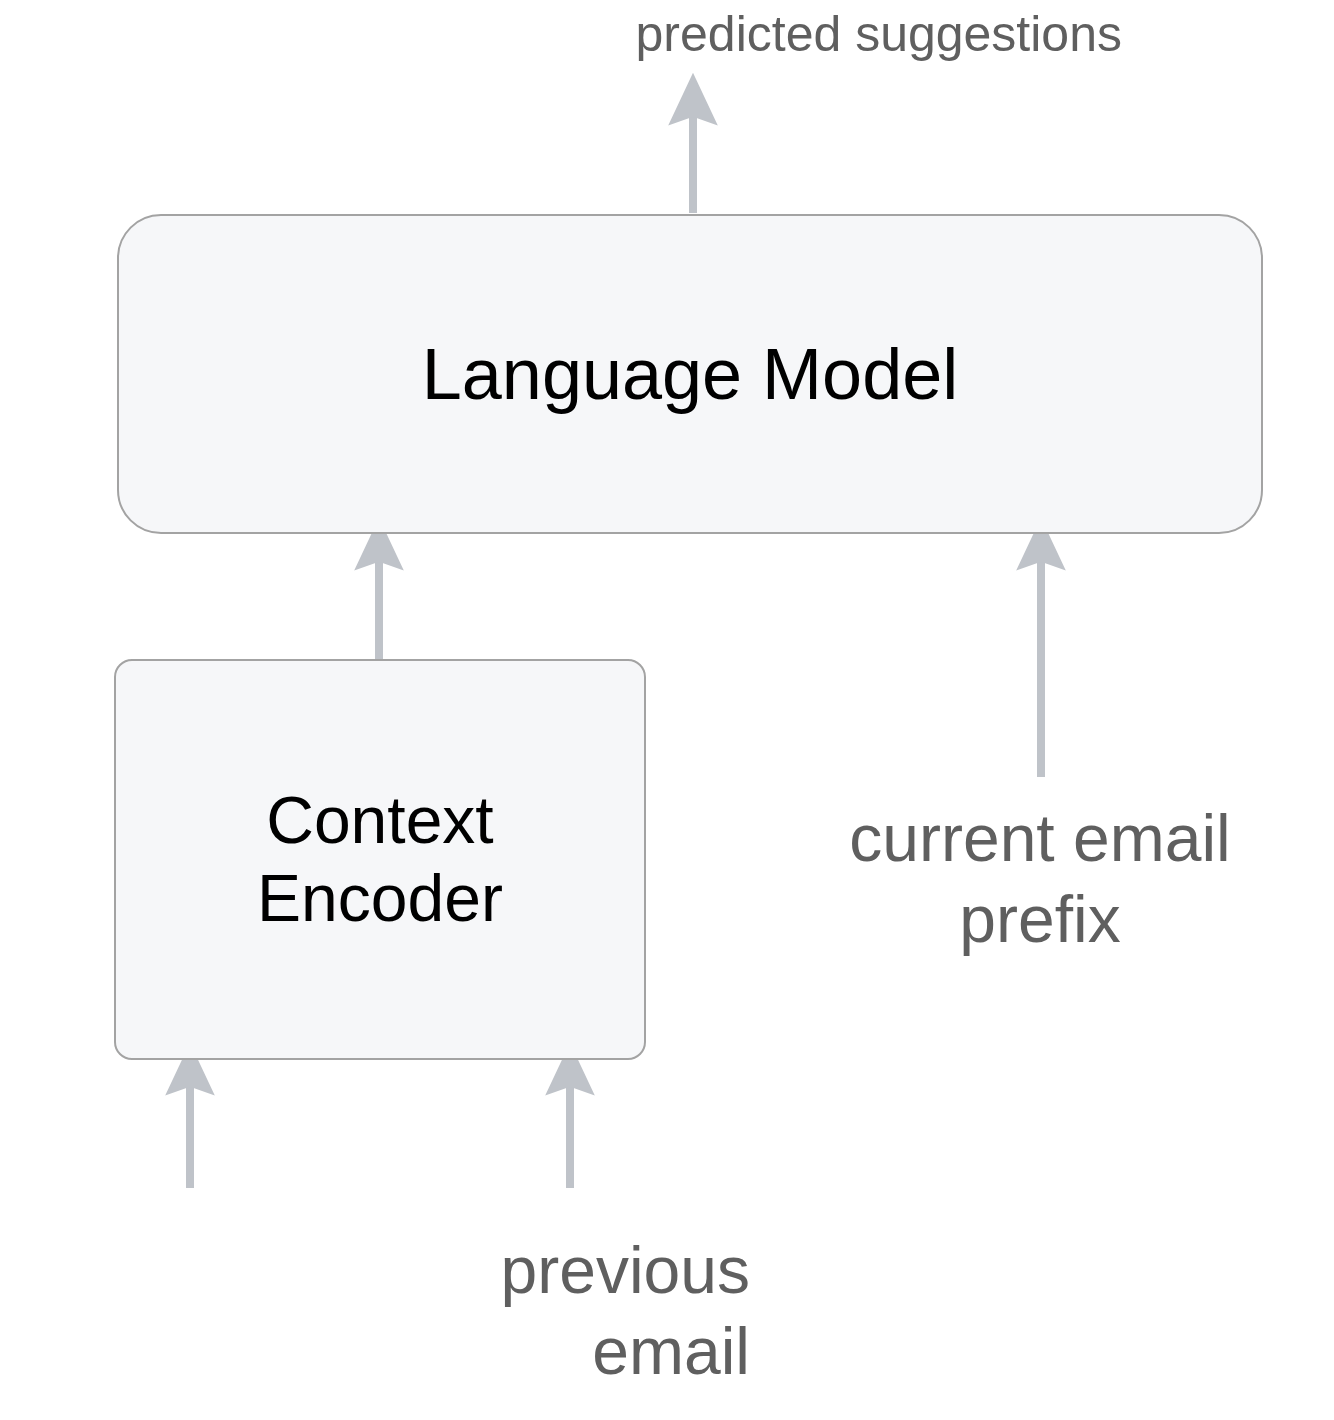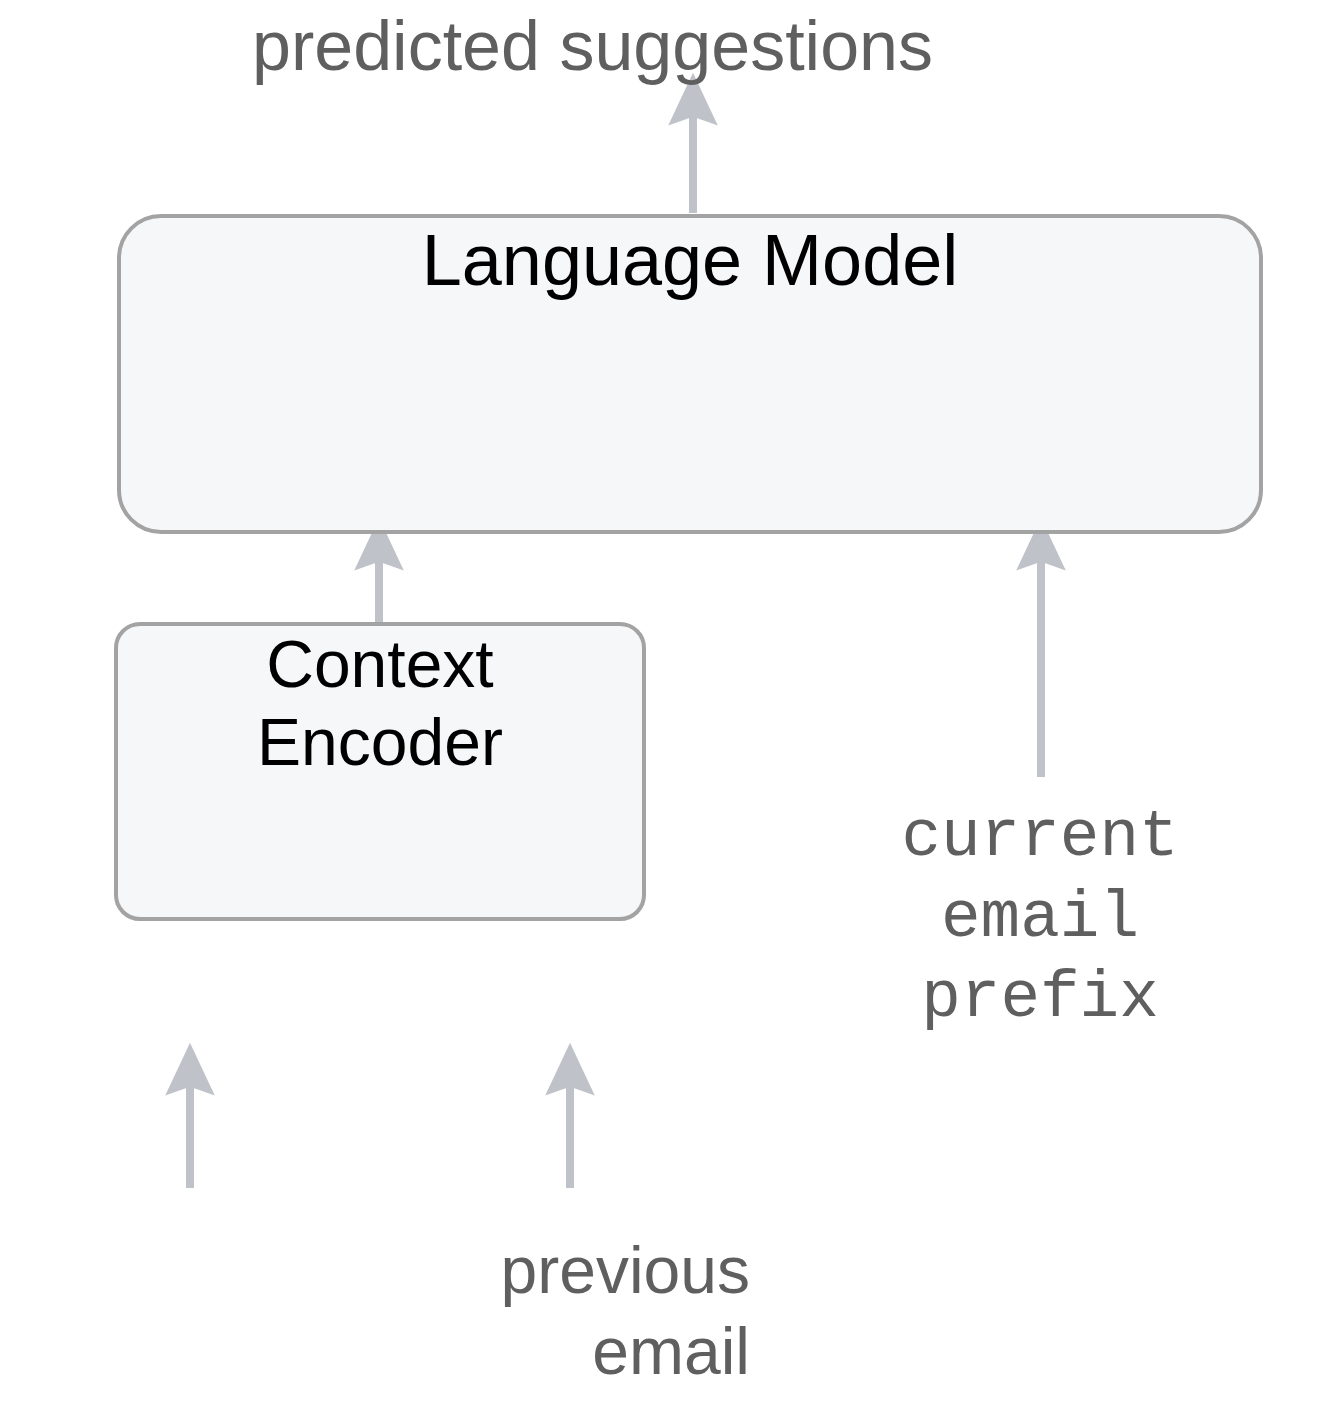--- a/index.html
+++ b/index.html
@@ -20,65 +20,65 @@
     left: 0;
     top: 0;
     width: 1334px;
     height: 1420px;
     pointer-events: none;
   }
   .node-box {
     position: absolute;
     box-sizing: border-box;
     background: #f6f7f9;
-    border: 4px solid #a3a3a3;
+    border: 2px solid #a3a3a3;
     display: flex;
+    align-items: center;
     justify-content: center;
     text-align: center;
     color: #000000;
     line-height: 1.18;
     z-index: 2;
   }
   #lm-box {
     left: 117px;
     top: 214px;
     width: 1146px;
     height: 320px;
     border-radius: 44px;
     font-size: 72px;
   }
   #ce-box {
     left: 114px;
-    top: 622px;
+    top: 659px;
     width: 532px;
-    height: 299px;
-    border-radius: 26px;
+    height: 401px;
+    border-radius: 18px;
     font-size: 66px;
   }
   .io-label {
     position: absolute;
     color: #5f5f5f;
     font-size: 66px;
     line-height: 1.22;
     white-space: pre-line;
     z-index: 3;
   }
   #label-predicted {
-    left: 252px;
+    left: 258px;
     top: 4px;
     width: 864px;
-    text-align: left;
-    font-size: 70px;
+    text-align: right;
+    font-size: 50px;
   }
   #label-current-prefix {
     left: 790px;
     top: 798px;
     width: 500px;
     text-align: center;
-    font-family: Liberation Mono, monospace;
   }
   #label-subject {
     left: 20px;
     top: 1248px;
     width: 342px;
     text-align: center;
   }
   #label-previous-email {
     left: 390px;
     top: 1230px;

